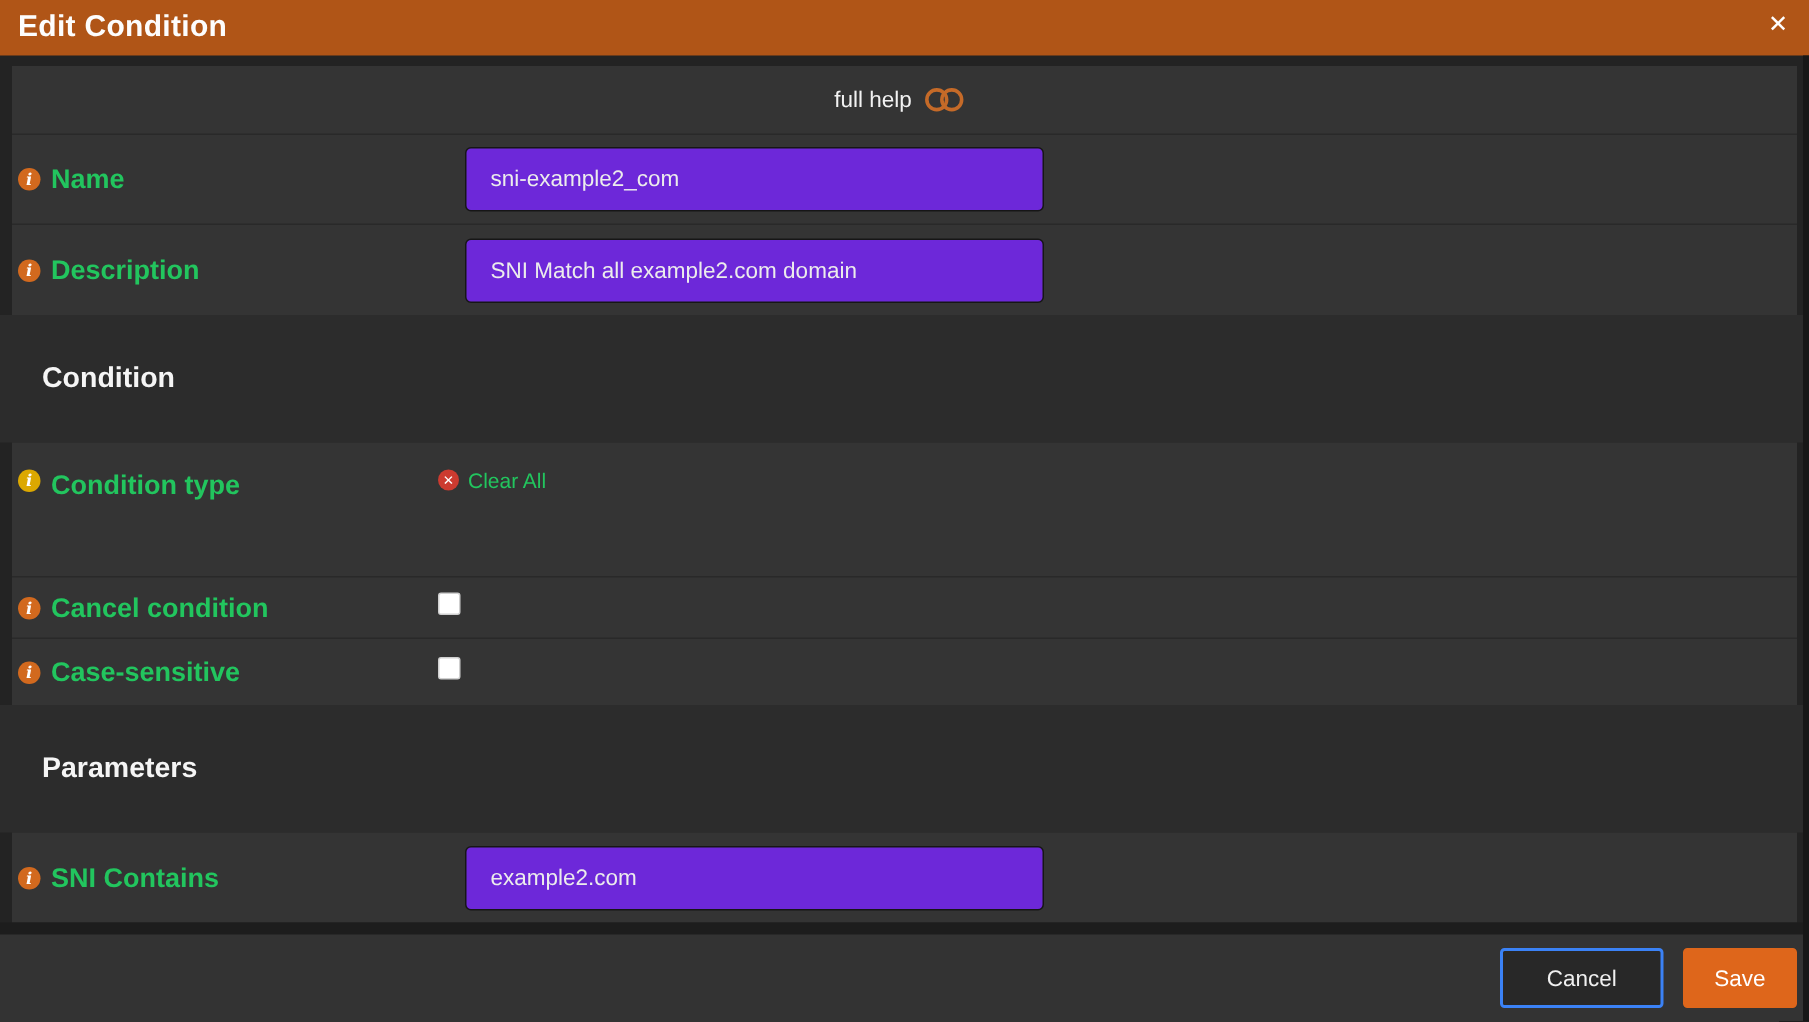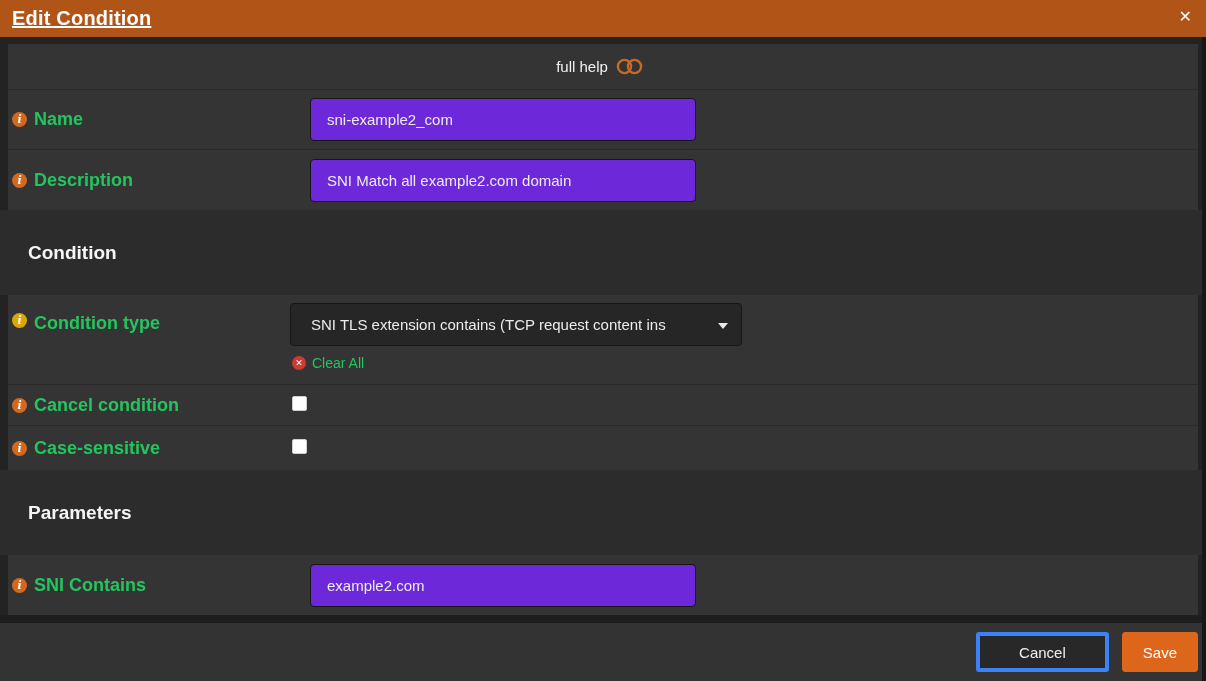--- a/index.html
+++ b/index.html
@@ -27,21 +27,20 @@
     background: #b05517;
     display: flex;
     align-items: center;
     padding: 0 14px 0 12px;
   }
   .modal-title {
     color: #fdfdfd;
     font-size: 20px;
     font-weight: 700;
     letter-spacing: 0.2px;
-    text-decoration: underline;
   }
   .close-btn {
     margin-left: auto;
     color: #ffffff;
     font-size: 16px;
     font-weight: 700;
     line-height: 16px;
     cursor: pointer;
     transform: translateY(-2px);
   }
@@ -211,23 +210,23 @@
   }
   .btn {
     height: 40px;
     border-radius: 3px;
     font-family: "Liberation Sans", "DejaVu Sans", sans-serif;
     font-size: 15px;
     cursor: pointer;
   }
   .btn-cancel {
     background: #282828;
-    border: 4px solid #3b82f6;
+    border: 2px solid #3b82f6;
     color: #f0f0f0;
-    padding: 0 39px;
+    padding: 0 29px;
   }
   .btn-save {
     background: #de661b;
     border: 1px solid #de661b;
     color: #ffffff;
     padding: 0 20px;
   }
 </style>
 </head>
 <body>
@@ -279,24 +278,20 @@
     </div>
 
     <div class="tbl">
 
       <div class="row row-ctype">
         <div class="label-cell">
           <span class="info-icon yellow">i</span>
           <span class="label-text">Condition type</span>
         </div>
         <div class="field-cell">
-          <div class="select-box">
-            <span class="select-value">SNI TLS extension contains (TCP request content ins</span>
-            <span class="caret-down"></span>
-          </div>
           <div class="clear-all">
             <span class="clear-all-icon">✕</span>
             <span class="clear-all-text">Clear All</span>
           </div>
         </div>
       </div>
 
       <div class="row row-negate">
         <div class="label-cell">
           <span class="info-icon">i</span>

